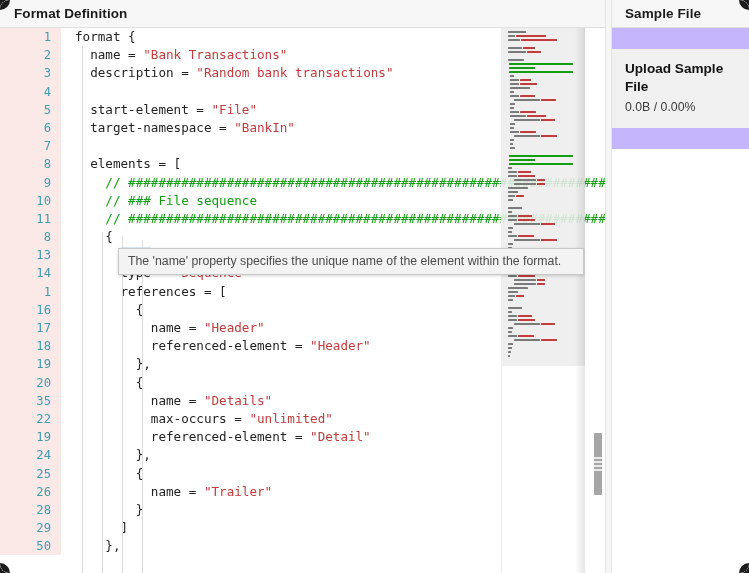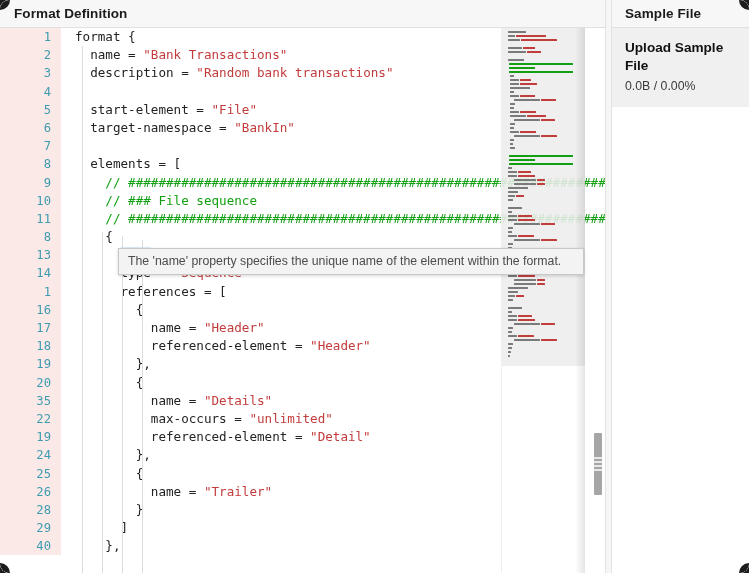--- a/index.html
+++ b/index.html
@@ -22,21 +22,21 @@
   .corner { position: absolute; width: 10px; height: 10px; background: #1c1c1c; z-index: 60; pointer-events: none; }
   .corner.tl { left: 0; top: 0; border-bottom-right-radius: 10px; }
   .corner.tr { right: 0; top: 0; border-bottom-left-radius: 10px; }
   .corner.bl { left: 0; bottom: 0; border-top-right-radius: 10px; }
   .corner.br { right: 0; bottom: 0; border-top-left-radius: 10px; }
 
   
   .split { position: absolute; inset: 0; display: flex; }
   .pane-left { position: relative; width: 605px; height: 573px; background: #fff; display: flex; flex-direction: column; }
   .splitter { width: 7px; height: 573px; background: #f6f6f6; border-left: 1px solid #e3e3e3; border-right: 1px solid #e3e3e3; cursor: col-resize; }
-  .pane-right { position: relative; flex: 1; height: 573px; background: #c4b5fd; display: flex; flex-direction: column; }
+  .pane-right { position: relative; flex: 1; height: 573px; background: #c4b5fd; display: flex; flex-direction: column; gap: 21px; }
 
   
   .pane-header {
     height: 28px; min-height: 28px;
     background: #f7f7f7;
     border-bottom: 1px solid #e0e0e0;
     display: flex; align-items: center;
     padding-left: 14px;
     font-size: 13.5px; font-weight: bold; color: #1b1b1b;
     letter-spacing: .1px;
@@ -160,21 +160,21 @@
             <div class="row"><div class="gutter">19</div><div class="gutter-edge"></div><div class="code"><span class="tok-pln">        },</span></div></div>
             <div class="row"><div class="gutter">20</div><div class="gutter-edge"></div><div class="code"><span class="tok-pln">        {</span></div></div>
             <div class="row"><div class="gutter">35</div><div class="gutter-edge"></div><div class="code"><span class="tok-pln">          name = </span><span class="tok-str">"Details"</span></div></div>
             <div class="row"><div class="gutter">22</div><div class="gutter-edge"></div><div class="code"><span class="tok-pln">          max-occurs = </span><span class="tok-str">"unlimited"</span></div></div>
             <div class="row"><div class="gutter">19</div><div class="gutter-edge"></div><div class="code"><span class="tok-pln">          referenced-element = </span><span class="tok-str">"Detail"</span></div></div>
             <div class="row"><div class="gutter">24</div><div class="gutter-edge"></div><div class="code"><span class="tok-pln">        },</span></div></div>
             <div class="row"><div class="gutter">25</div><div class="gutter-edge"></div><div class="code"><span class="tok-pln">        {</span></div></div>
             <div class="row"><div class="gutter">26</div><div class="gutter-edge"></div><div class="code"><span class="tok-pln">          name = </span><span class="tok-str">"Trailer"</span></div></div>
             <div class="row"><div class="gutter">28</div><div class="gutter-edge"></div><div class="code"><span class="tok-pln">        }</span></div></div>
             <div class="row"><div class="gutter">29</div><div class="gutter-edge"></div><div class="code"><span class="tok-pln">      ]</span></div></div>
-            <div class="row"><div class="gutter">40</div><div class="gutter-edge"></div><div class="code"><span class="tok-pln">    },</span></div></div>
+            <div class="row"><div class="gutter">50</div><div class="gutter-edge"></div><div class="code"><span class="tok-pln">    },</span></div></div>
           </div>
 
         <div class="guides" id="guides">
             <div class="guide" style="left: 12px; top: 18px;"></div>
             <div class="guide" style="left: 32px; top: 204px;"></div>
             <div class="guide" style="left: 52px; top: 208px;"></div>
             <div class="guide" style="left: 72px; top: 212px;"></div>
           </div>
 
         <div class="minimap">

